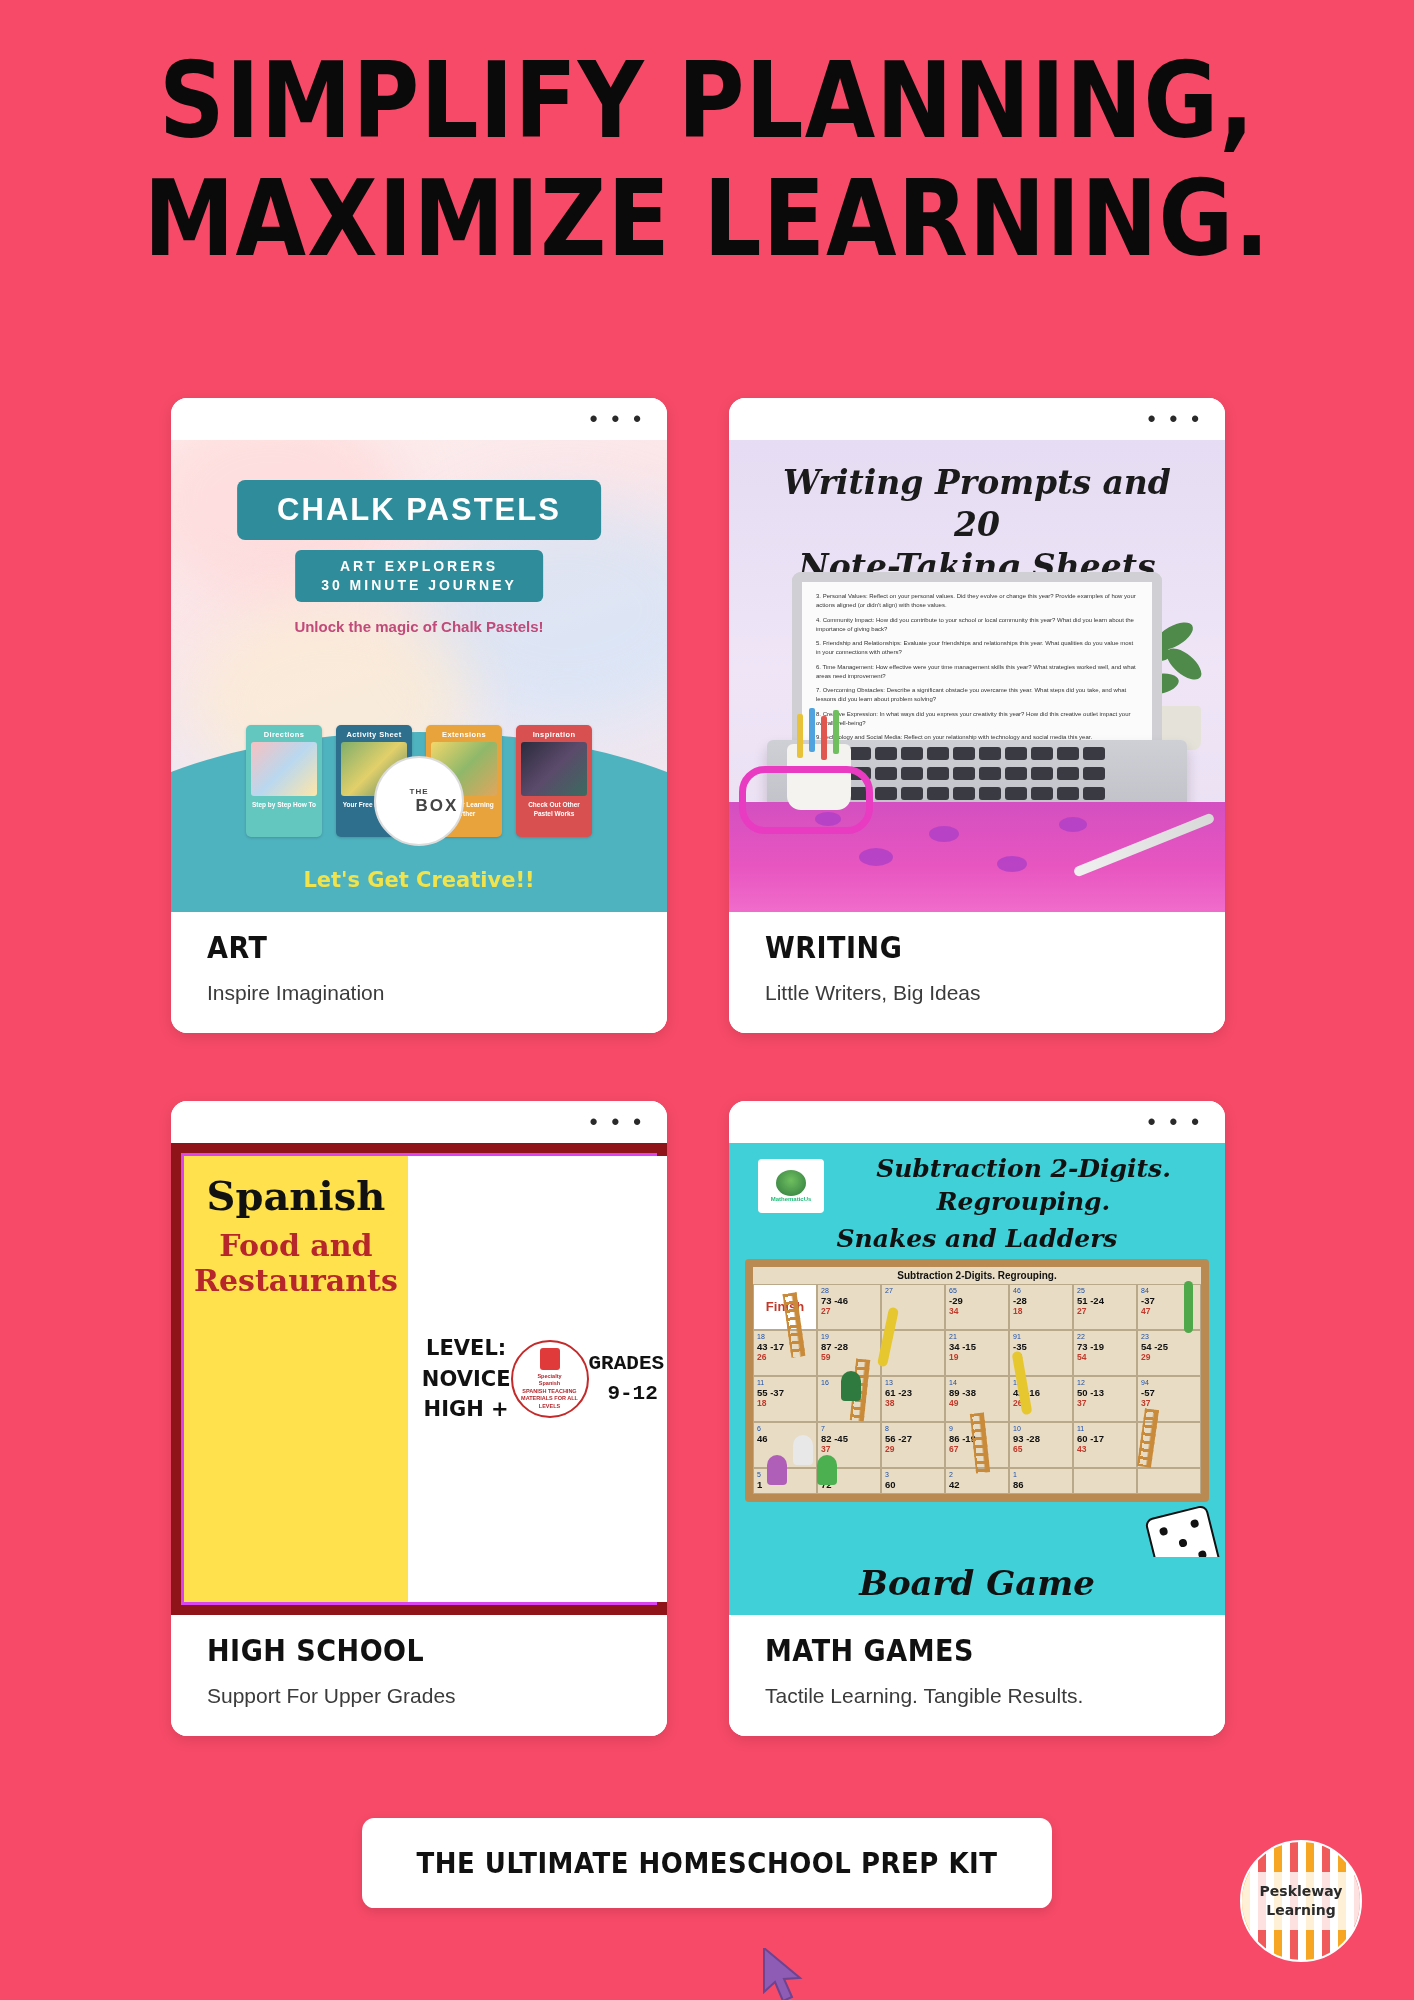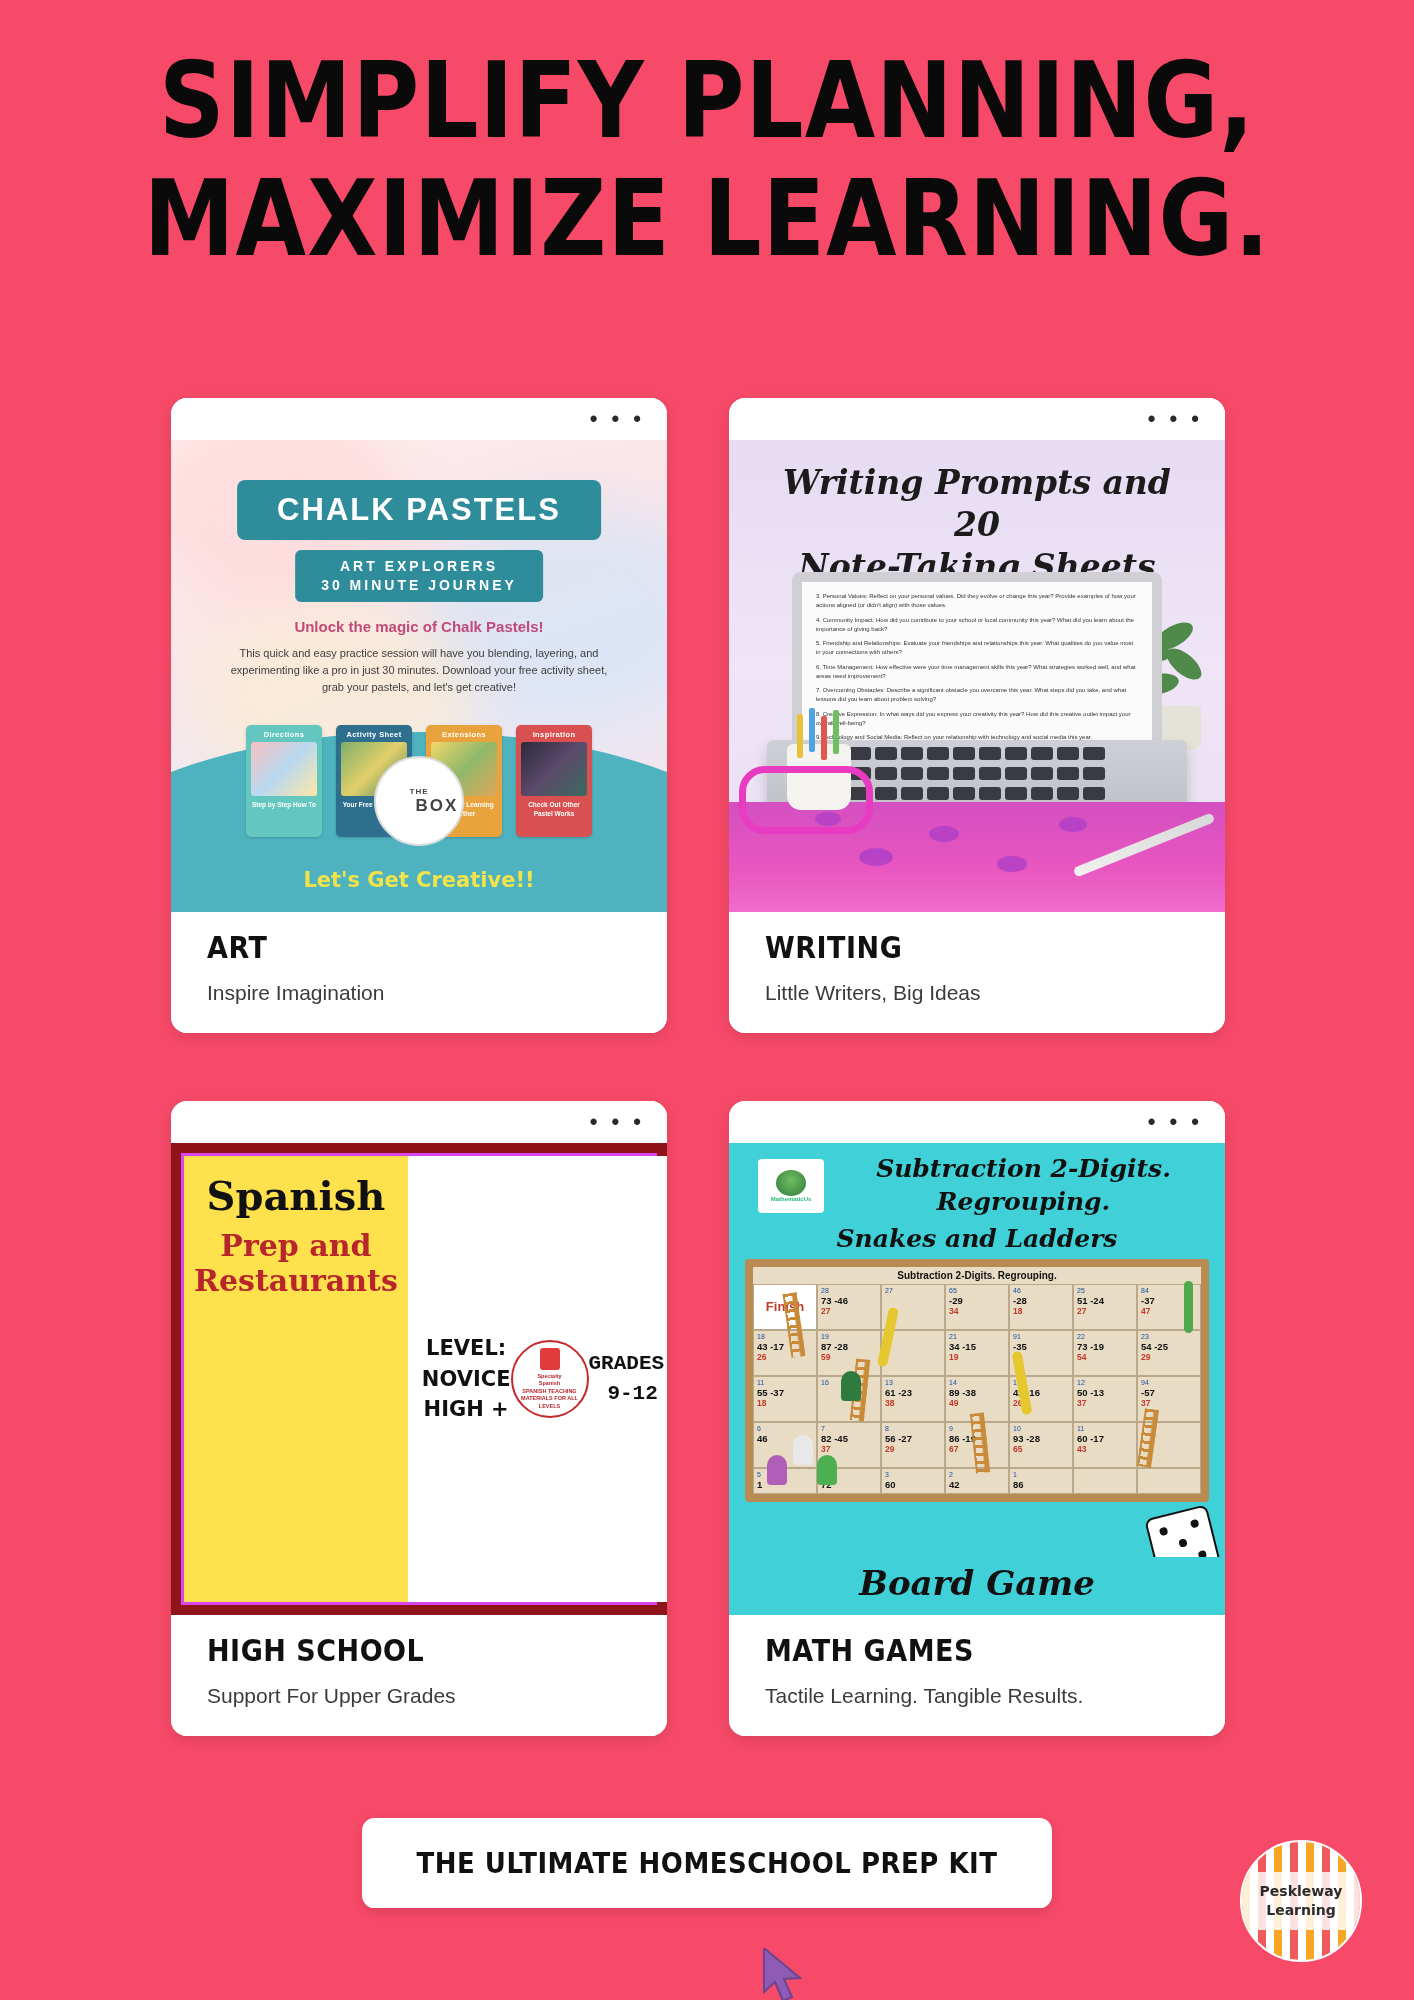--- a/index.html
+++ b/index.html
@@ -326,21 +326,20 @@
       <div class="wash1"></div>
       <div class="wash2"></div>
       <div class="wash3"></div>
       <div class="arc"></div>
       <div class="banner">CHALK PASTELS</div>
       <div class="subbanner">
         <div>ART EXPLORERS</div>
         <div>30 MINUTE JOURNEY</div>
       </div>
       <div class="tagline">Unlock the magic of Chalk Pastels!</div>
-      <div class="body">This quick and easy practice session will have you blending, layering, and experimenting like a pro in just 30 minutes. Download your free activity sheet, grab your pastels, and let's get creative!</div>
       <div class="cards">
         <div class="mini m1">
           <div class="mh">Directions</div>
           <div class="mimg"></div>
           <div class="mf">Step by Step
 How To</div>
         </div>
         <div class="mini m2">
           <div class="mh">Activity Sheet</div>
           <div class="mimg"></div>
@@ -467,21 +466,21 @@
   </div>
 
   <div class="card">
     <div class="card-topbar">
       <div class="dots">• • •</div>
     </div>
     <div class="thumb t3">
       <div class="inner">
         <div class="yellowband">
           <div class="sp">Spanish</div>
-          <div class="fr">Prep and Restaurants</div>
+          <div class="fr">Food and Restaurants</div>
         </div>
         <div class="photo">
           <div class="ppl">
             <div class="person">
               <div class="head3">
                   <div class="hair" style="background:#3a2a1e;"></div>
                 </div>
               <div class="torso" style="background:#e0593f;"></div>
             </div>
             <div class="person">

